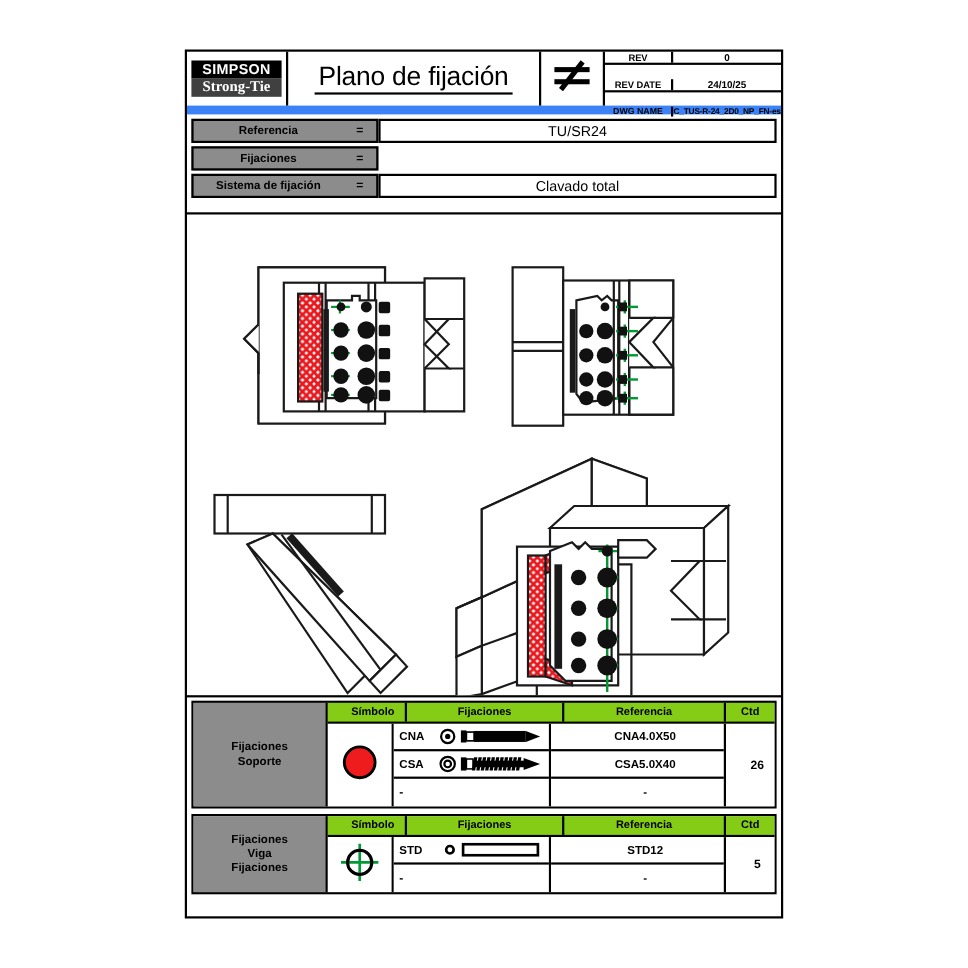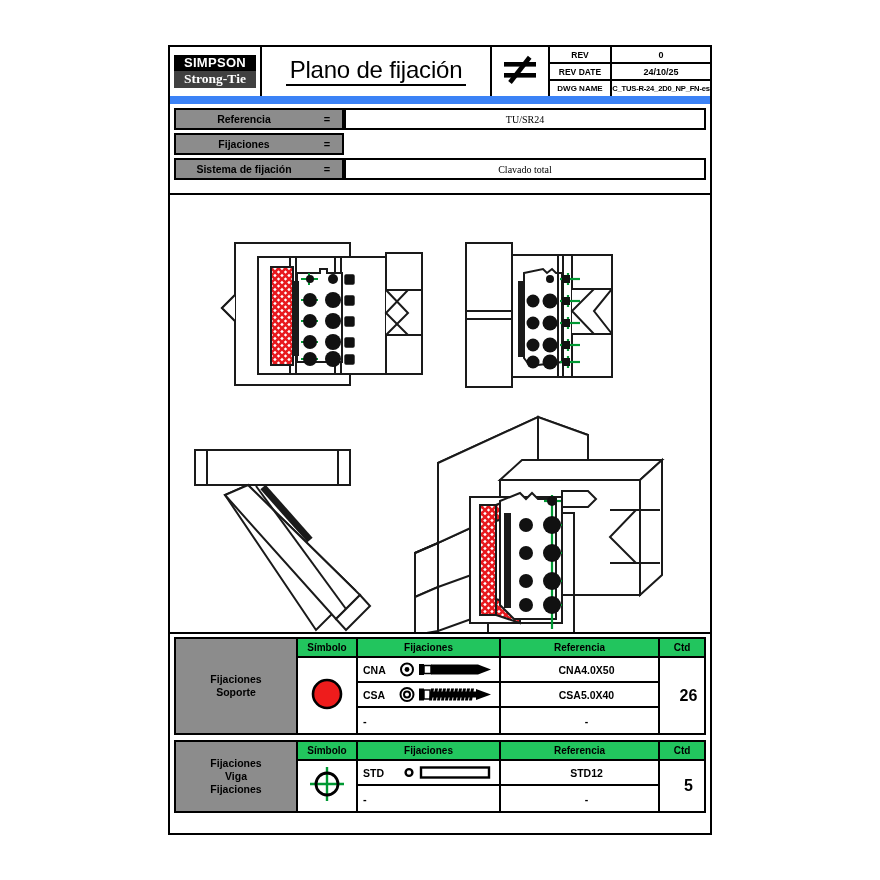--- a/index.html
+++ b/index.html
@@ -64,20 +64,21 @@
   .scale-cell{
     width:58px;
     border-right:2px solid #000;
     box-sizing:border-box;
     display:flex;align-items:center;justify-content:center;
   }
   .rev-cell{
     width:160px;
     display:flex;flex-direction:column;
     box-sizing:border-box;
+    gap:13px;
   }
   .rev-row{
     display:flex;flex:1;
     border-bottom:2px solid #000;
     box-sizing:border-box;
   }
   .rev-row:last-child{border-bottom:none;}
   .rev-k{
     width:62px;
     border-right:2px solid #000;
@@ -119,21 +120,21 @@
     width:30px;text-align:center;
     font-weight:bold;font-size:11px;
   }
   .info-vals{flex:1;display:flex;}
   .info-v{
     flex:1;
     border:2px solid #000;
     border-left:none;
     box-sizing:border-box;
     display:flex;align-items:center;justify-content:center;
-    font-size:10px;background:#fff;font-family:Liberation Serif, serif;
+    font-size:13px;background:#fff;
   }
   .info-v.first{border-left:2px solid #000;}
   .spacer-row{height:10px;}
 
   
   .drawarea{
     position:relative;
     border-top:2px solid #000;
     border-bottom:2px solid #000;
     height:441px;
@@ -160,23 +161,24 @@
     box-sizing:border-box;
     display:flex;align-items:center;justify-content:center;
     text-align:center;
     font-weight:bold;font-size:10.5px;
     line-height:1.25;
   }
   .lt-main{flex:1;display:flex;flex-direction:column;}
   .lt-head{
     display:flex;
     height:19px;
-    background:#22c55e;
+    background:#84cc16;
     border-bottom:2px solid #000;
     box-sizing:border-box;
+    padding-left:12px;
   }
   .lt-body{display:flex;flex:1;border-radius:21px;}
   .c-sym{width:60px;border-right:2px solid #000;box-sizing:border-box;}
   .c-fix{width:143px;border-right:2px solid #000;box-sizing:border-box;}
   .c-ref{flex:1;border-right:2px solid #000;box-sizing:border-box;}
   .c-ctd{width:44px;box-sizing:border-box;}
   .lt-head > div{
     display:flex;align-items:center;justify-content:center;
     font-weight:bold;font-size:10px;
   }
@@ -192,21 +194,21 @@
     box-sizing:border-box;
     display:flex;align-items:center;
     padding-left:5px;
     font-weight:bold;font-size:10.5px;
     min-height:25px;
   }
   .srow:last-child{border-bottom:none;}
   .srow.ctr{justify-content:center;padding-left:14px;}
   .ctdbox{
     display:flex;align-items:center;justify-content:center;
-    font-weight:bold;font-size:16px;width:100%;height:100%;margin-left:13px;
+    font-weight:bold;font-size:11px;width:100%;height:100%;margin-left:13px;
   }
   .fcode{width:34px;display:inline-block;}
   .ficon{display:inline-flex;align-items:center;margin-left:2px;}
   .dot{font-weight:bold;font-size:11px;}
 </style>
 </head>
 <body>
 
 <div class="sheet">
 

